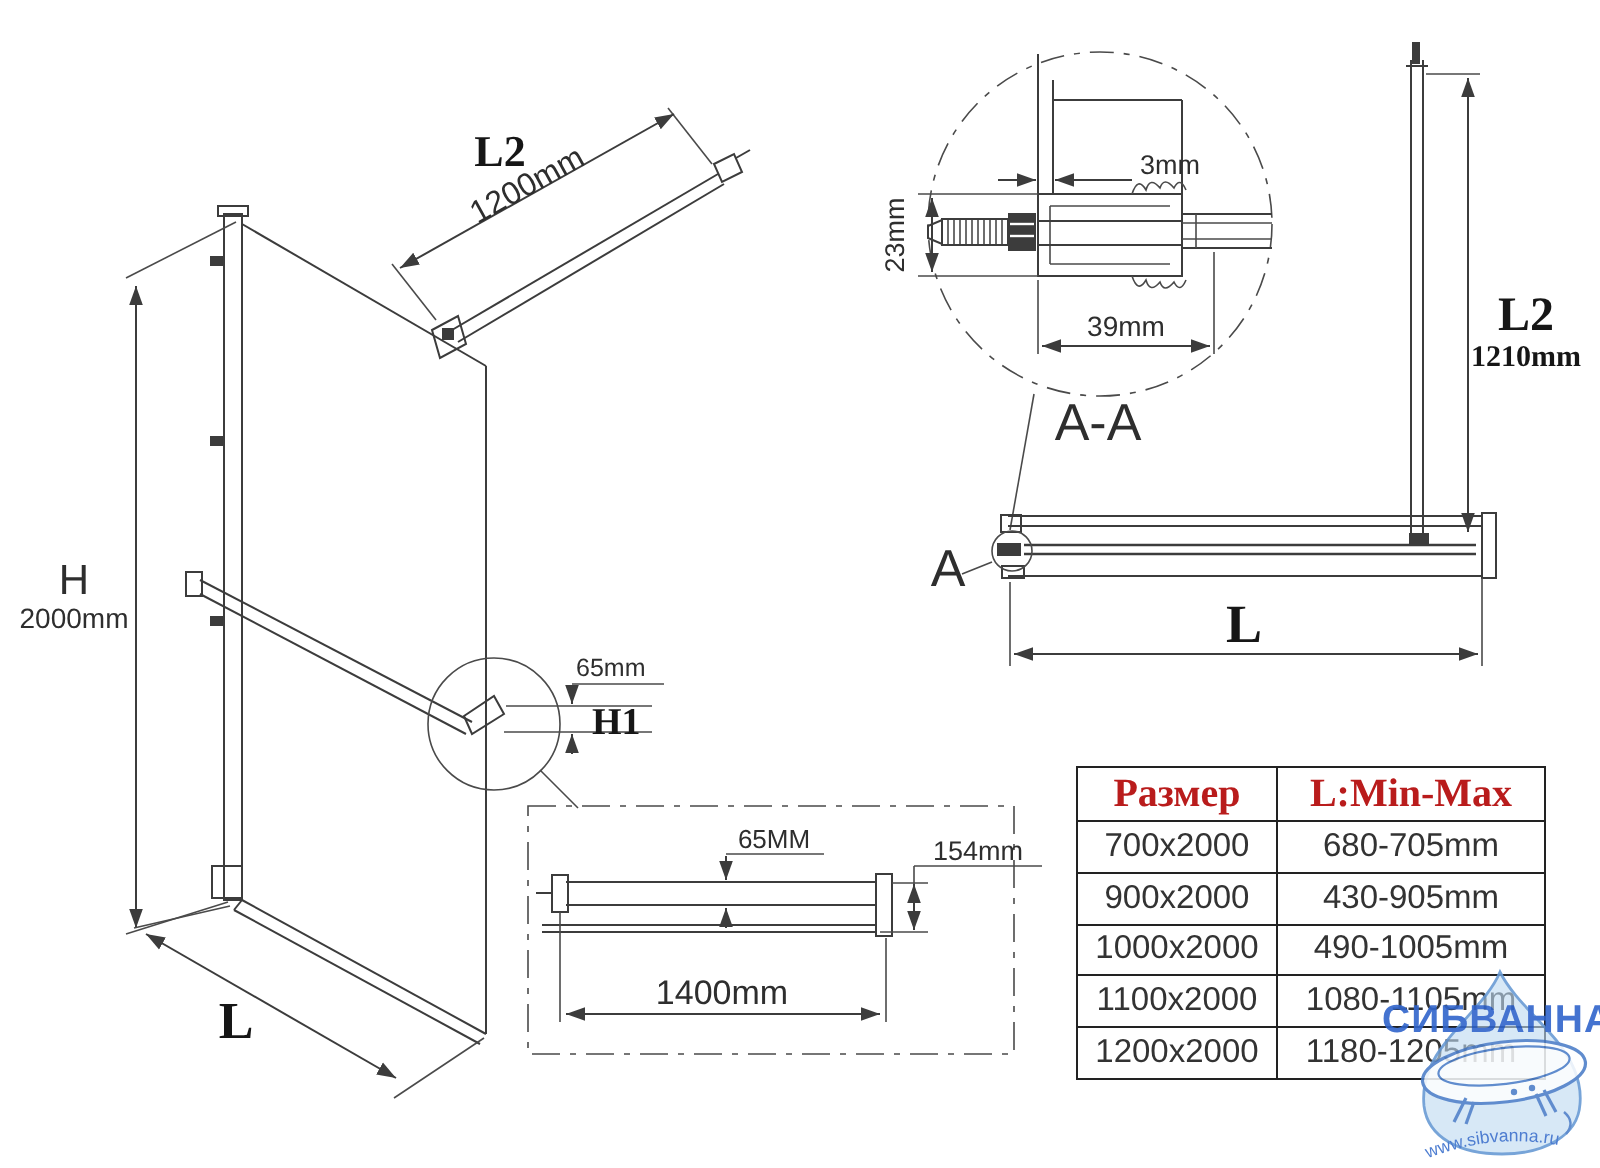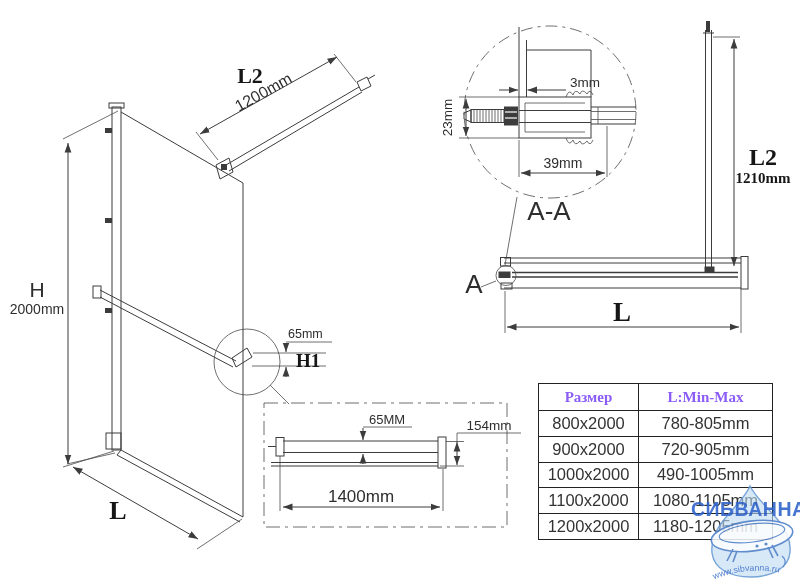--- a/index.html
+++ b/index.html
@@ -10,21 +10,21 @@
   #wmlayer{z-index:3;pointer-events:none;}
   .ln{stroke:#3c3c3c;stroke-width:1;fill:none;}
   .ln13{stroke:#3c3c3c;stroke-width:1.3;fill:none;}
   .thin{stroke:#4a4a4a;stroke-width:0.8;fill:none;}
   .filldark{fill:#3c3c3c;stroke:none;}
   .t-sans{font-family:"Liberation Sans","DejaVu Sans",sans-serif;fill:#2e2e2e;}
   .t-serif{font-family:"Liberation Serif","DejaVu Serif",serif;font-weight:bold;fill:#161616;}
   .table-wrap{position:absolute;left:538px;top:383px;width:234px;height:185px;z-index:2;}
   table.size{border-collapse:collapse;table-layout:fixed;width:234px;}
   table.size th,table.size td{border:1.4px solid #222;text-align:center;padding:0;overflow:hidden;white-space:nowrap;}
-  table.size th{height:26px;font-family:"Liberation Serif","DejaVu Serif",serif;font-size:15px;font-weight:bold;color:#8b5cf6;}
+  table.size th{height:26px;font-family:"Liberation Serif","DejaVu Serif",serif;font-size:20px;font-weight:bold;color:#b91c1c;}
   table.size td{height:24.8px;font-family:"Liberation Sans","DejaVu Sans",sans-serif;font-size:16.5px;color:#333;}
   col.c1{width:100px;} col.c2{width:134px;}
   .wm-brand{font-family:"Liberation Sans","DejaVu Sans",sans-serif;font-weight:bold;
             font-size:19.5px;letter-spacing:0.5px;fill:#3064cb;}
   .wm-url{font-family:"Liberation Sans","DejaVu Sans",sans-serif;font-size:8.8px;fill:#3b70cc;}
 </style>
 </head>
 <body>
 
 <div class="canvas">
@@ -244,26 +244,26 @@
           <col class="c2">
         </colgroup>
       <thead>
         <tr>
           <th>Размер</th>
           <th>L:Min-Max</th>
         </tr>
       </thead>
       <tbody>
         <tr>
-          <td>800x2000</td>
-          <td>780-805mm</td>
+          <td>700x2000</td>
+          <td>680-705mm</td>
         </tr>
         <tr>
           <td>900x2000</td>
-          <td>720-905mm</td>
+          <td>430-905mm</td>
         </tr>
         <tr>
           <td>1000x2000</td>
           <td>490-1005mm</td>
         </tr>
         <tr>
           <td>1100x2000</td>
           <td>1080-1105mm</td>
         </tr>
         <tr>

